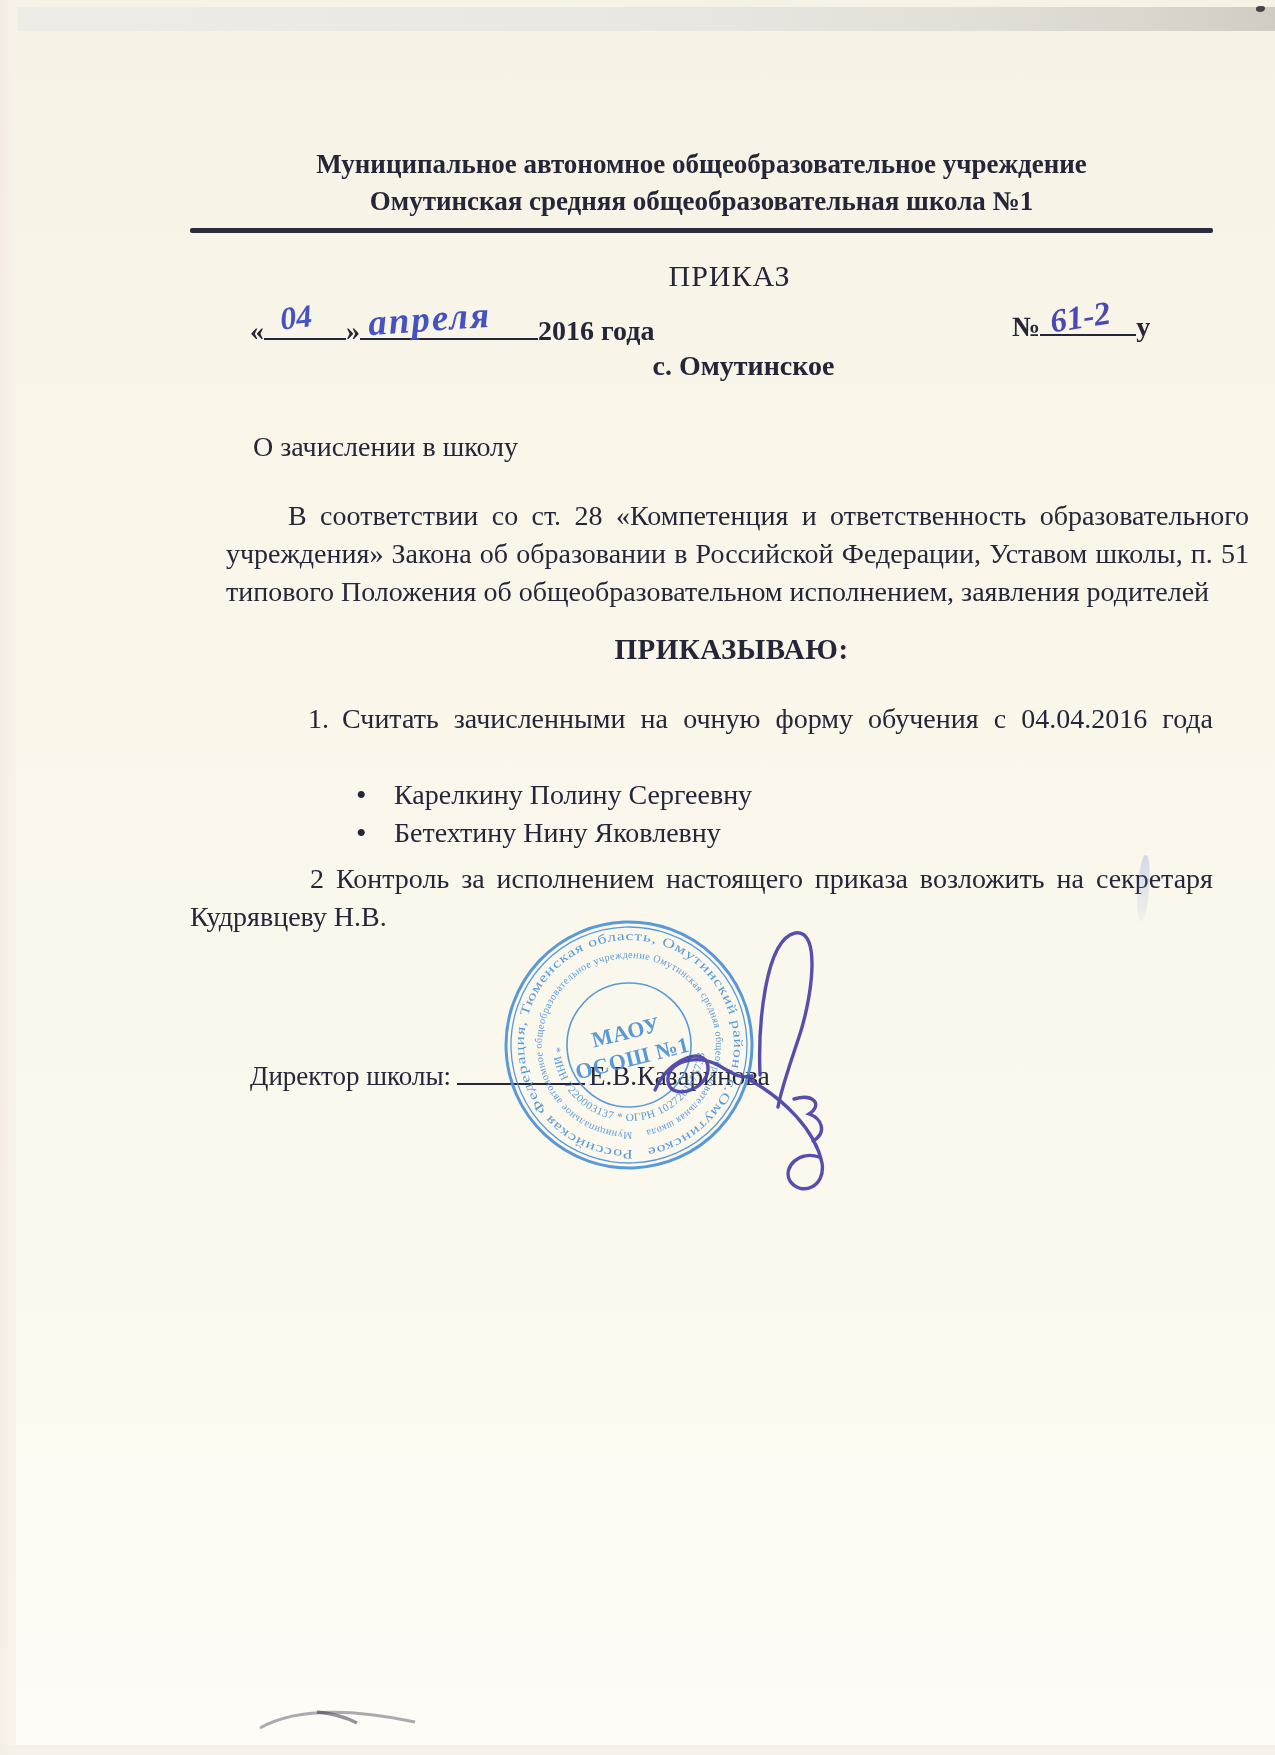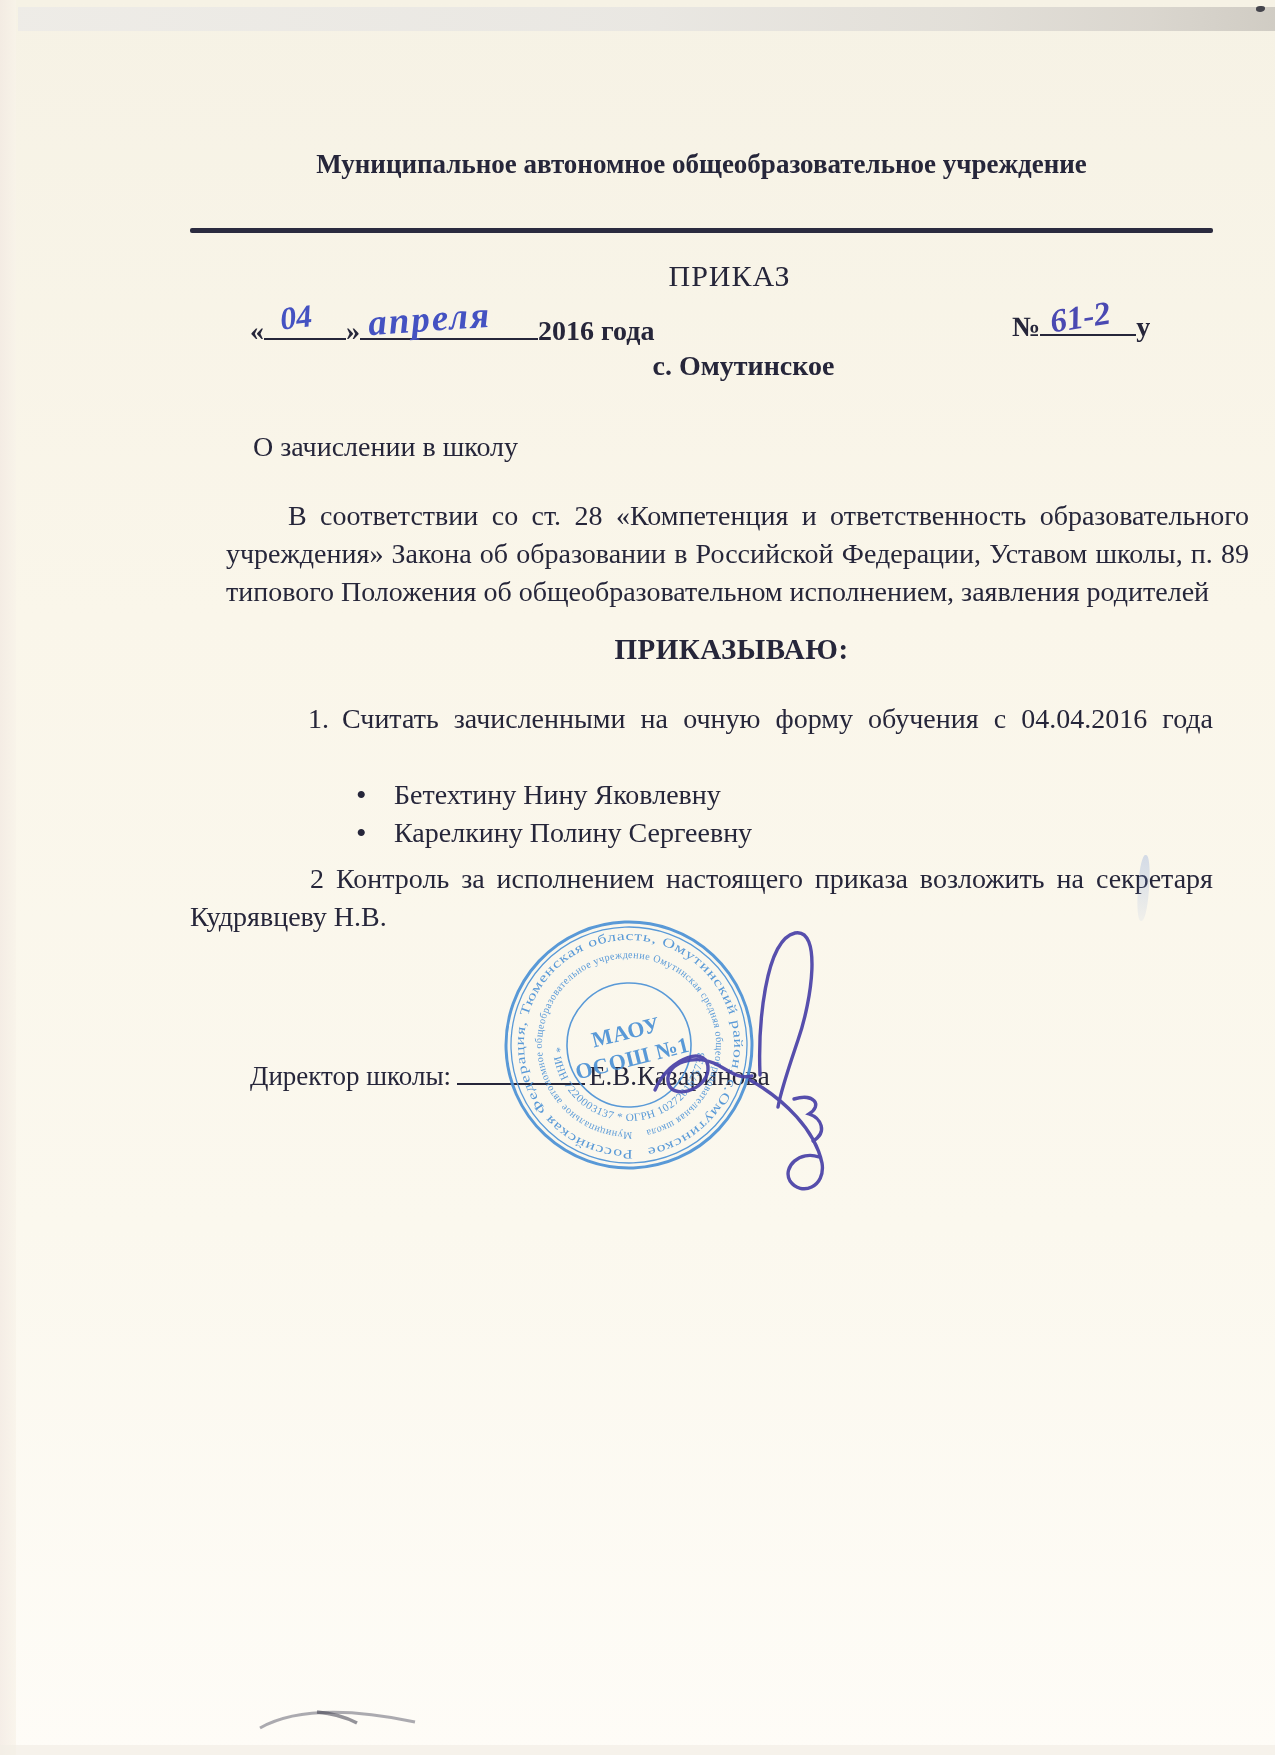--- a/index.html
+++ b/index.html
@@ -64,51 +64,52 @@
 
   <div class="scan-band"></div>
   <div class="scan-dot"></div>
   <div class="scan-left"></div>
   <div class="scan-bottom"></div>
 
   <div class="content">
 
     <div class="header">
       <div>Муниципальное автономное общеобразовательное учреждение</div>
+      <div>Омутинская средняя общеобразовательная школа №1</div>
     </div>
 
     <div class="rule"></div>
 
     <div class="doc-title">ПРИКАЗ</div>
 
     <div class="date-row">
       <div class="date-left"><span class="b">«</span><span class="blank blank-day"><span class="hand hand-day">04</span></span><span class="b">»</span><span class="blank blank-month"><span class="hand hand-month">апреля</span></span><span class="b">2016 года</span></div>
       <div class="num-field"><span class="b">№</span><span class="blank blank-num"><span class="hand hand-num">61-2</span></span><span class="b">у</span></div>
     </div>
 
     <div class="place b">с. Омутинское</div>
 
     <div class="subject">О зачислении в школу</div>
 
     <div class="preamble">
       <div class="j indent1">В соответствии со ст. 28 «Компетенция и ответственность образовательного</div>
-      <div class="j">учреждения» Закона об образовании в Российской Федерации, Уставом школы, п. 89</div>
+      <div class="j">учреждения» Закона об образовании в Российской Федерации, Уставом школы, п. 51</div>
       <div>типового Положения об общеобразовательном исполнением, заявления родителей</div>
     </div>
 
     <div class="resolve b">ПРИКАЗЫВАЮ:</div>
 
     <div class="item1">
       <span class="num">1.</span>
       <div class="i1l1">Считать зачисленными на очную форму обучения с 04.04.2016 года</div>
     </div>
 
     <ul class="students">
+      <li>Карелкину Полину Сергеевну</li>
       <li>Бетехтину Нину Яковлевну</li>
-      <li>Карелкину Полину Сергеевну</li>
     </ul>
 
     <div class="item2">
       <div class="i2l1">2 Контроль за исполнением настоящего приказа возложить на секретаря</div>
       <div>Кудрявцеву Н.В.</div>
     </div>
 
   </div>
 
   <div class="sig-row"><span>Директор школы:</span><span class="sig-blank"></span><span>Е.В.Казаринова</span></div>

